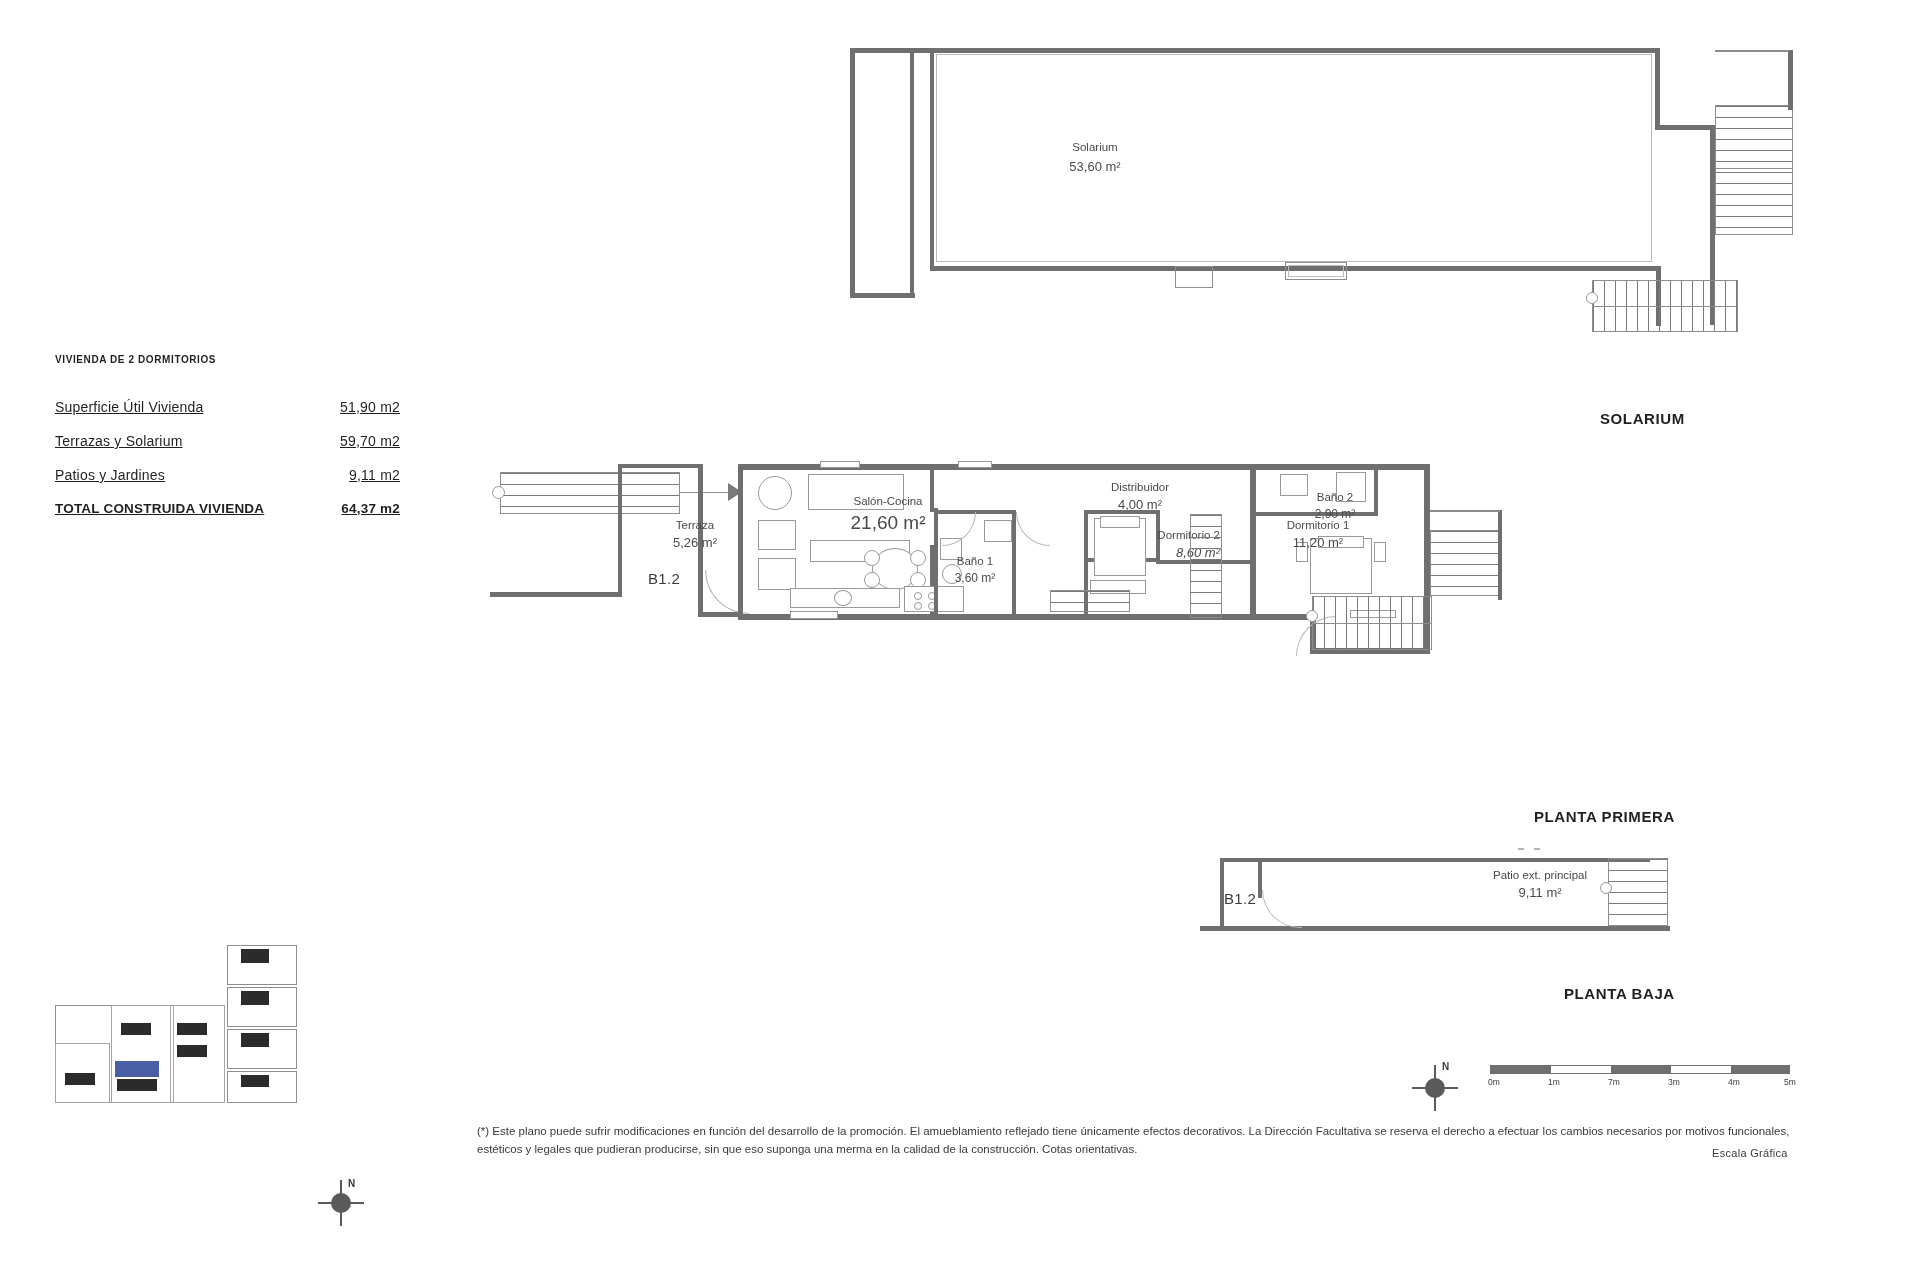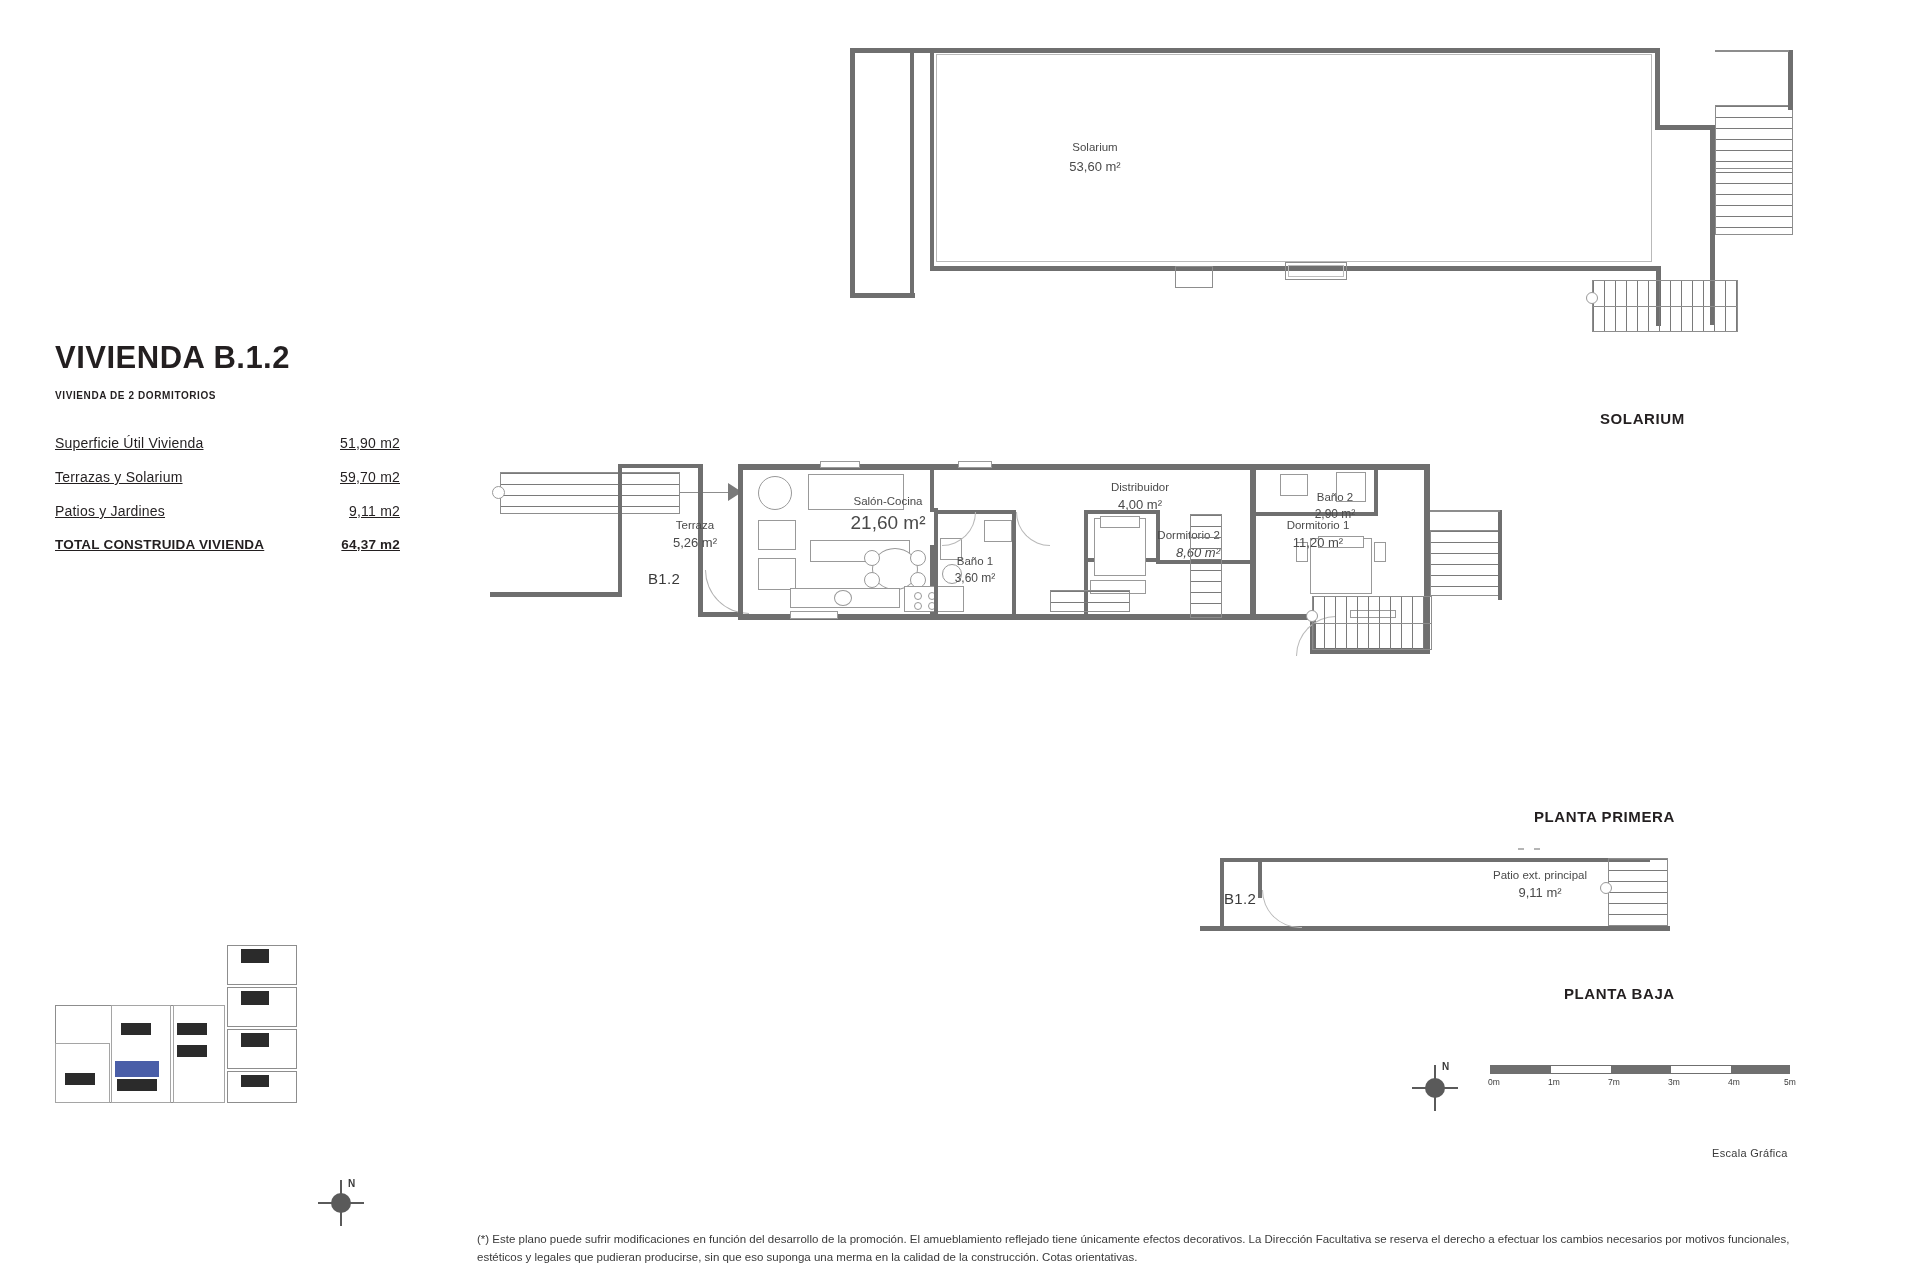--- a/index.html
+++ b/index.html
@@ -34,21 +34,21 @@
   .box{position:absolute;border:1px solid #8d8d8d;box-sizing:border-box;}
   .boxd{position:absolute;border:1px solid #a9a9a9;box-sizing:border-box;}
   .furn{position:absolute;border:1px solid #999;box-sizing:border-box;background:#fff;}
   .furnR{position:absolute;border:1px solid #999;box-sizing:border-box;background:#fff;border-radius:50%;}
   .hatch{position:absolute;background:
      repeating-linear-gradient(to right,#7a7a7a 0 1px,transparent 1px 11px);}
   .hatchv{position:absolute;background:
      repeating-linear-gradient(to bottom,#7a7a7a 0 1px,transparent 1px 11px);}
 
   
-  #footnote{left:477px;top:1230px;width:1320px;font-size:11.5px;line-height:1.6;color:#3a3a3a;}
+  #footnote{left:477px;top:1122px;width:1320px;font-size:11.5px;line-height:1.6;color:#3a3a3a;}
 
   
   #scale-wrap{left:1490px;top:1065px;width:320px;}
   #scale-bar{position:relative;height:9px;width:300px;border:1px solid #6f6f6f;box-sizing:border-box;background:
      repeating-linear-gradient(to right,#6f6f6f 0 60px,#ffffff 60px 120px);}
   .scale-tick{position:absolute;top:12px;font-size:8.5px;color:#3a3a3a;}
   #scale-caption{position:absolute;left:1712px;top:1147px;font-size:11px;color:#3a3a3a;letter-spacing:.3px;}
 
   
   .north{position:absolute;width:46px;height:46px;}
@@ -56,21 +56,20 @@
   .north .sp{position:absolute;background:#5a5a5a;}
   .north .n{position:absolute;font-size:10px;font-weight:bold;color:#3a3a3a;}
 
   
   #keymap{left:55px;top:945px;width:270px;height:160px;}
 </style>
 </head>
 <body>
 
 <div class="abs" id="title-block">
-  <div id="page-title">VIVIENDA B.1.2</div>
   <div id="subtitle">VIVIENDA DE 2 DORMITORIOS</div>
 
   <div class="spec-table">
     <div class="spec-row">
       <span class="lbl">Superficie Útil Vivienda</span>
       <span class="val">51,90 m2</span>
     </div>
     <div class="spec-row">
       <span class="lbl">Terrazas y Solarium</span>
       <span class="val">59,70 m2</span>

